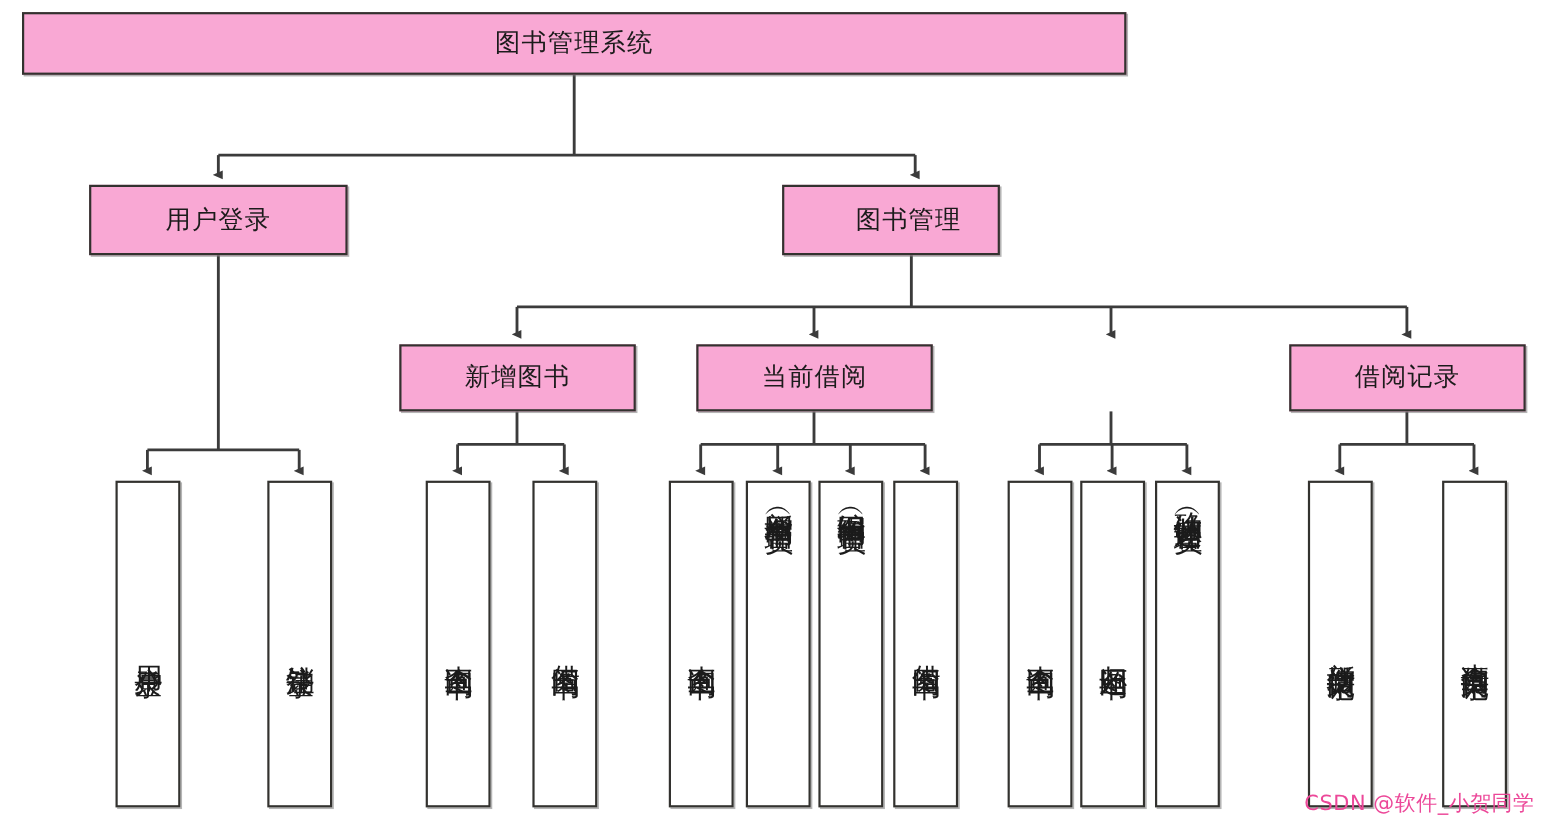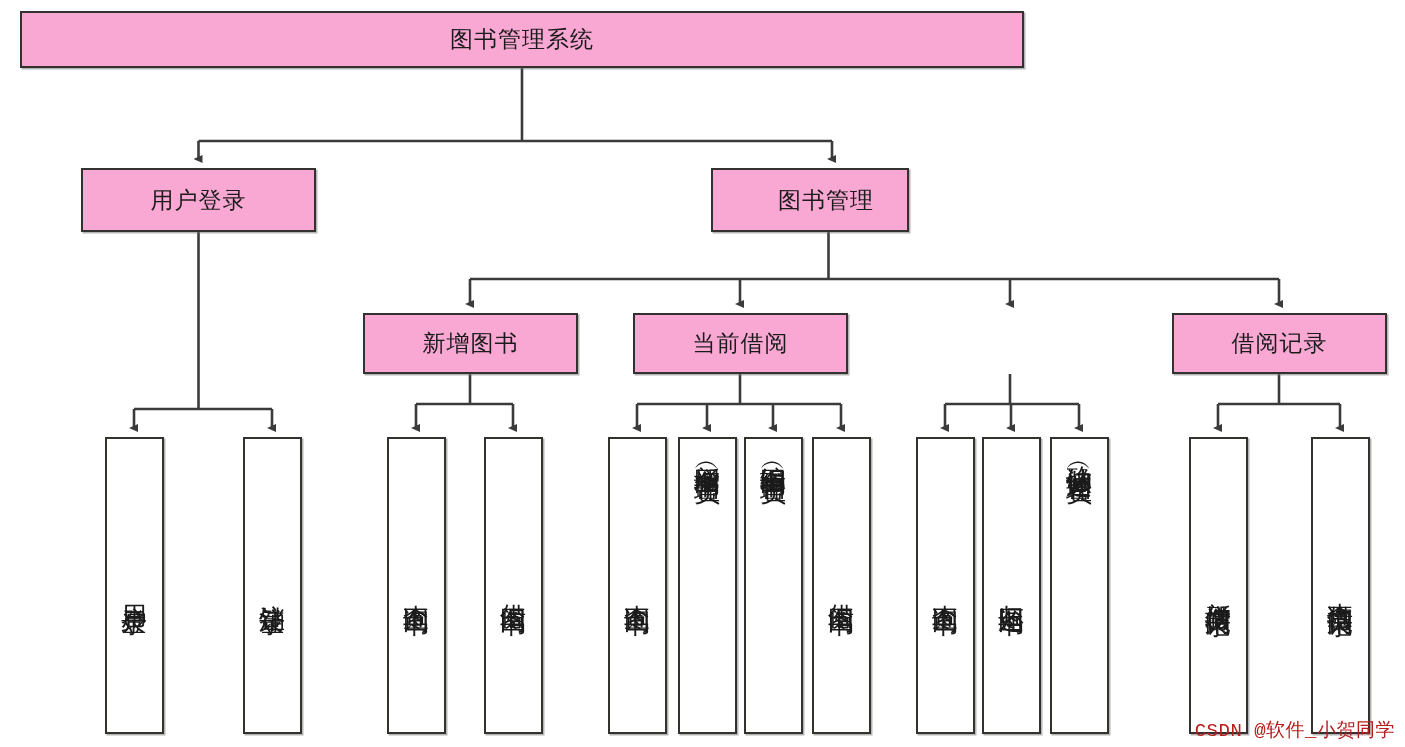--- a/index.html
+++ b/index.html
@@ -68,24 +68,23 @@
     top: 0;
     width: 1405px;
     height: 747px;
     pointer-events: none;
   }
   .watermark {
     position: absolute;
     right: 10px;
     bottom: 4px;
     font-size: 19px;
-    color: #b91c1c;
+    color: #ec4899;
     white-space: nowrap;
     letter-spacing: 0.5px;
-    font-family: Liberation Mono, monospace;
   }
 </style>
 </head>
 <body>
 
 <div id="diagram-root">
 
   <svg id="connectors" viewBox="0 0 1405 747" width="1405" height="747" xmlns="http://www.w3.org/2000/svg">
     <defs>
       <marker id="arrow" markerWidth="10" markerHeight="10" refX="5" refY="5" orient="auto" markerUnits="userSpaceOnUse">

